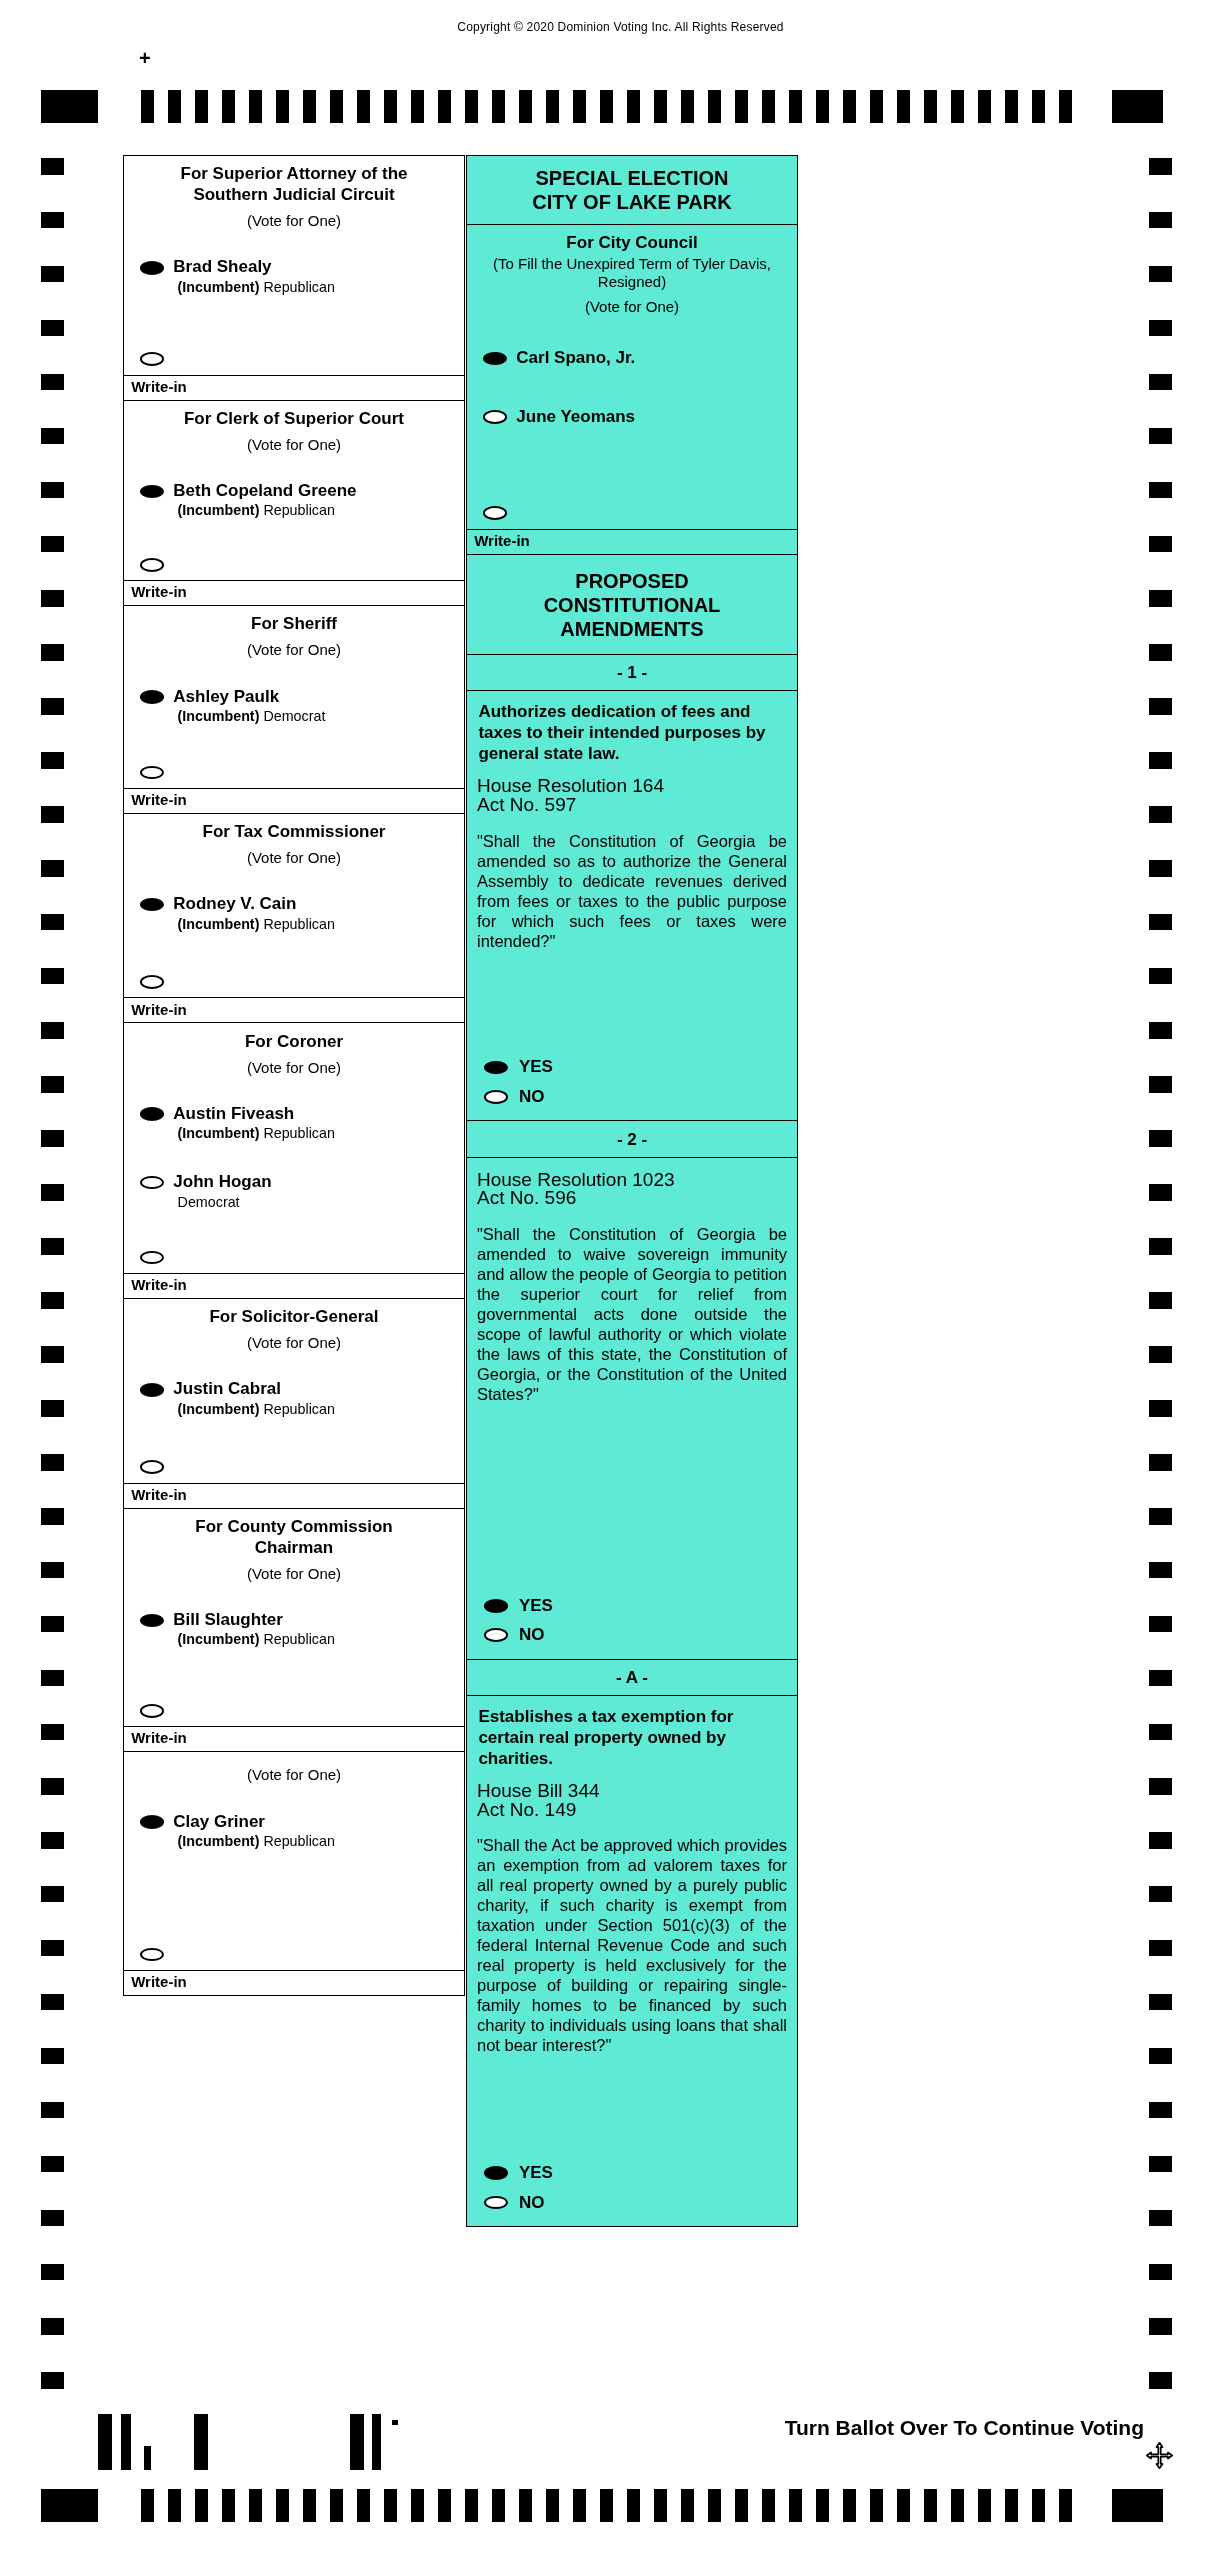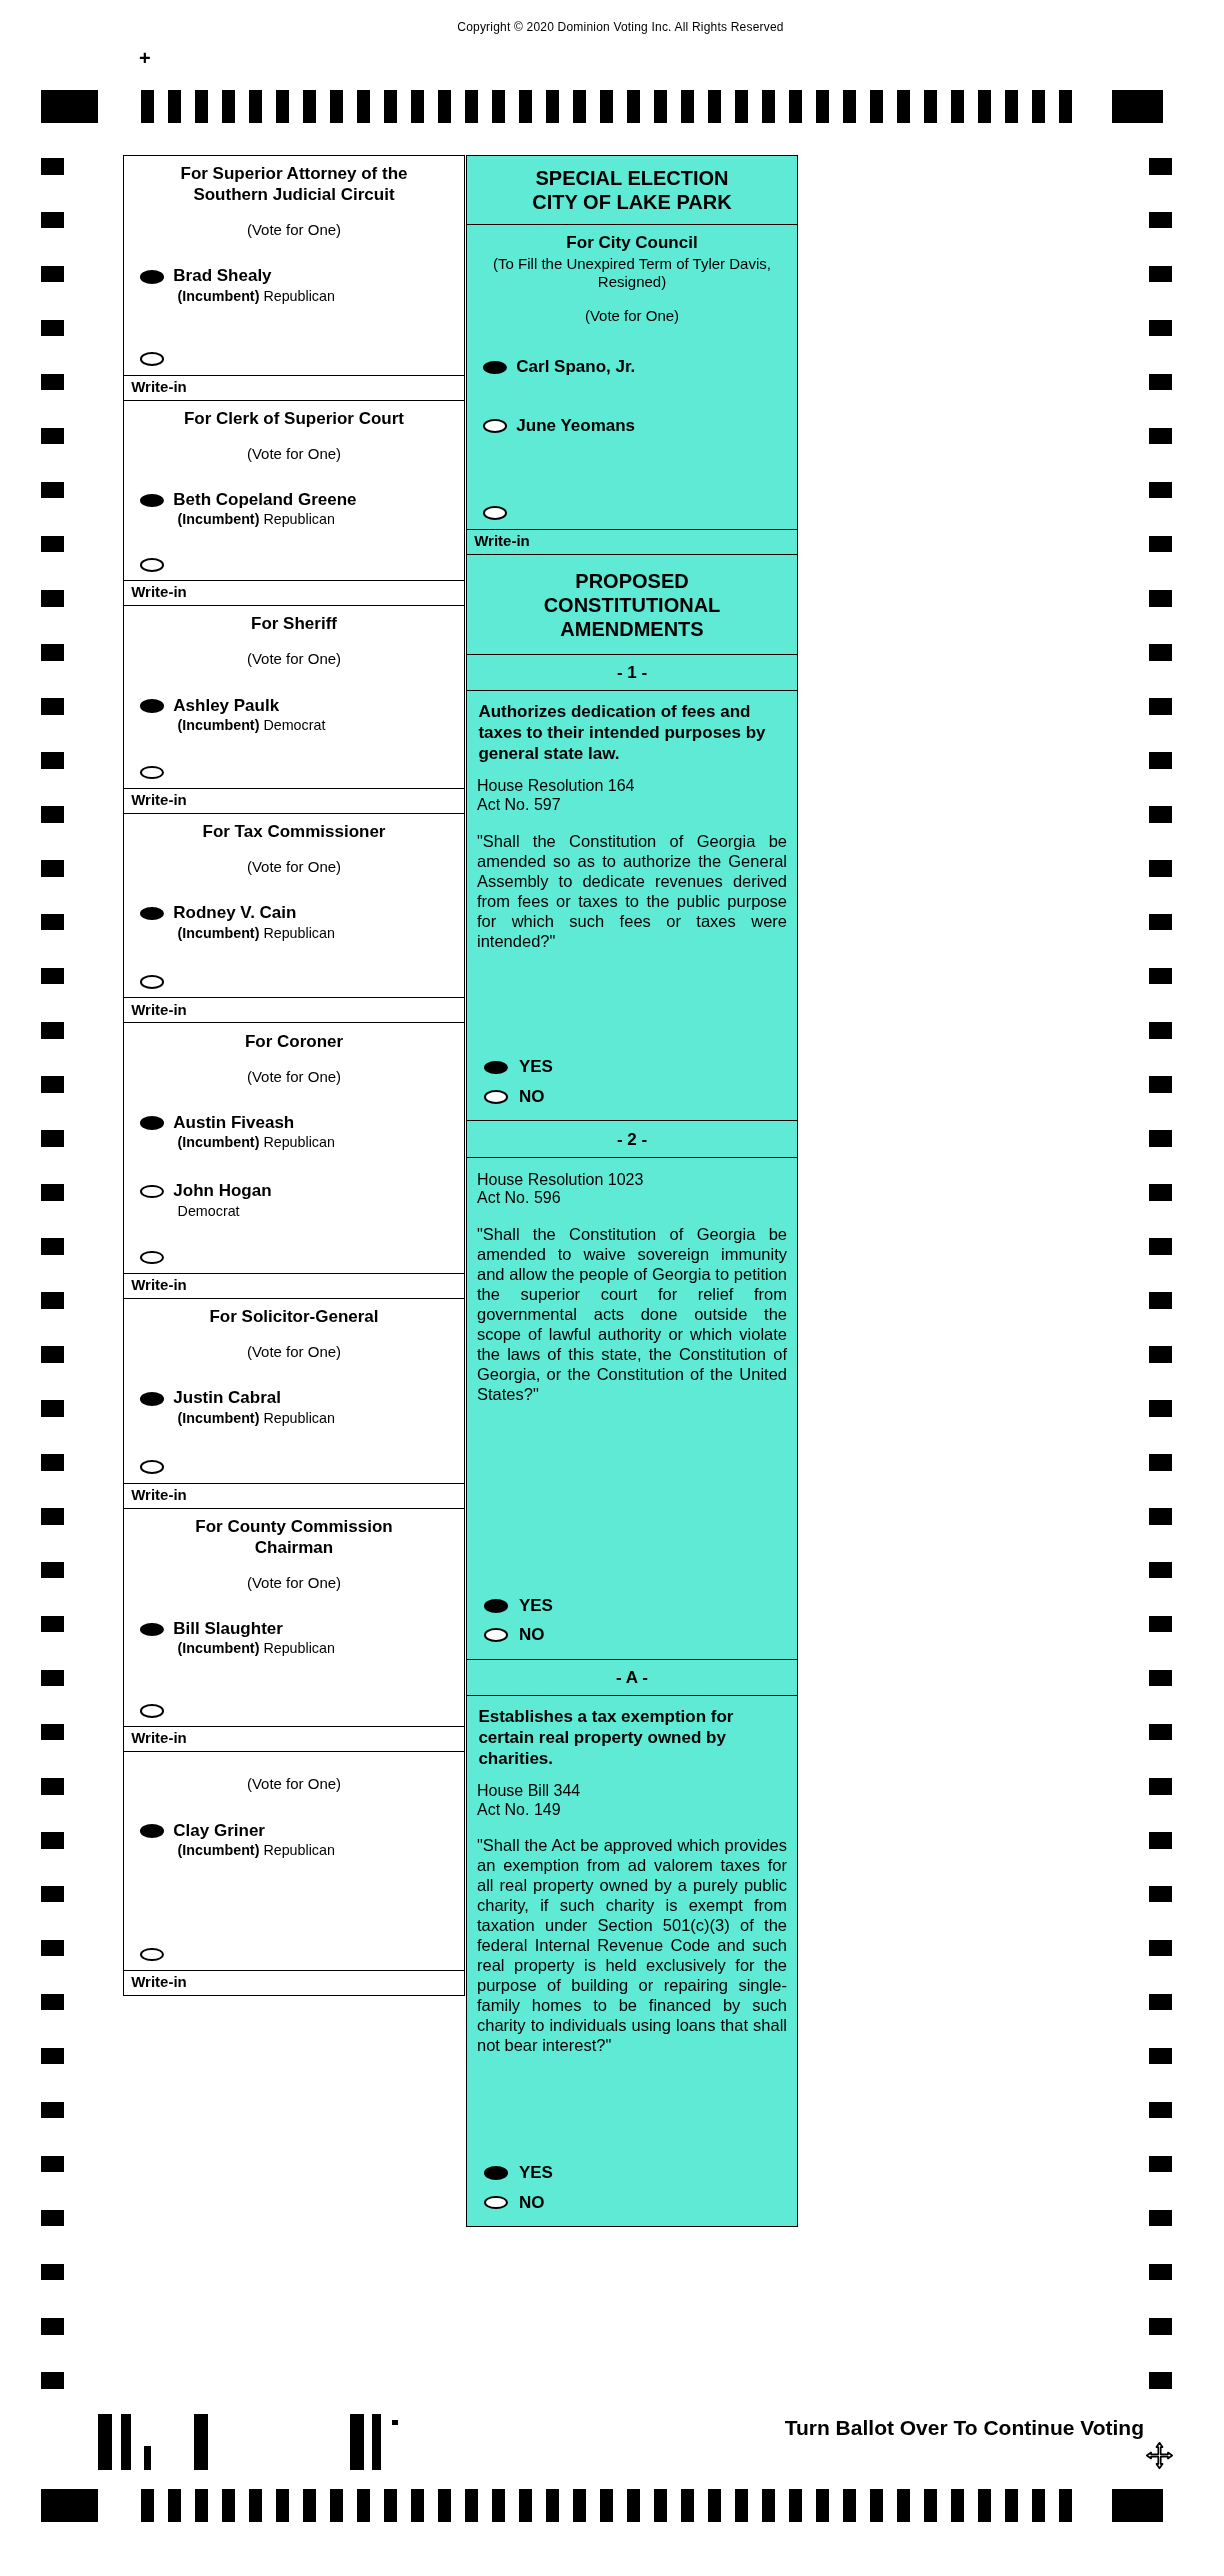--- a/index.html
+++ b/index.html
@@ -27,21 +27,21 @@
   .lcol { position:absolute; left:123px; top:155px; width:342px; }
   .rcol { position:absolute; left:466px; top:155px; width:332px;
           border:1.4px solid #000; display:flex; flex-direction:column; background:#5eead4; }
 
   
   .contest { border:1.4px solid #000; background:#fff; display:flex; flex-direction:column;
              margin-top:-1.4px; }
   .contest:first-child { margin-top:0; }
   .c-head { text-align:center; padding:7.2px 5.7px 2.9px; }
   .c-title { font-weight:bold; font-size:17px; line-height:21px; }
-  .c-inst  { font-size:15px; line-height:18px; margin-top:16px; }
+  .c-inst  { font-size:15px; line-height:18px; margin-top:7px; }
 
   .cand { display:flex; align-items:flex-start; gap:9.3px; padding:5.7px 5.7px 5.7px 16px;
           margin-top:18.6px; }
   .cand.blank { margin-top:auto; }
   .cand .oval { margin-top:3.6px; }
   .cand-name { font-weight:bold; font-size:17px; line-height:20px; }
   .cand-sub  { font-size:14.3px; line-height:17px; margin-top:1.4px; padding-left:4.3px; }
   .b { font-weight:bold; }
 
   .oval { display:inline-block; flex:none; width:24px; height:13.6px;
@@ -54,21 +54,21 @@
 
   
   .rsec { border-top:1.4px solid #000; display:flex; flex-direction:column; }
   .rsec:first-child { border-top:none; }
   .rhead { text-align:center; font-weight:bold; font-size:20px; line-height:24px;
            padding:10px 4.3px; justify-content:center; }
   .band { text-align:center; font-weight:bold; font-size:17px; line-height:21px;
           padding:7.2px 0; }
   .measure { padding:0 10px 8.6px; }
   .m-summary { font-weight:bold; font-size:17px; line-height:21px; margin:10px 1.4px 0; }
-  .m-ref { font-size:16px; line-height:18.6px; margin-top:13px; }
+  .m-ref { font-size:19px; line-height:18.6px; margin-top:13px; }
   .m-q { font-size:16.5px; line-height:20px; margin-top:16px; text-align:justify; }
   .choices { margin-top:auto; padding-top:14.3px;text-align:right; }
   .choice { display:flex; align-items:center; gap:10.7px; padding:4.3px 0 5px 7.2px; }
   .choice-label { font-weight:bold; font-size:17px; }
 
   
   .cc-sub { text-align:center; font-size:15px; line-height:18px; margin-top:1.4px; padding:0 10px; }
   .cc .cand { margin-top:27px; }
   .cc .cand.blank { margin-top:auto; }
 

